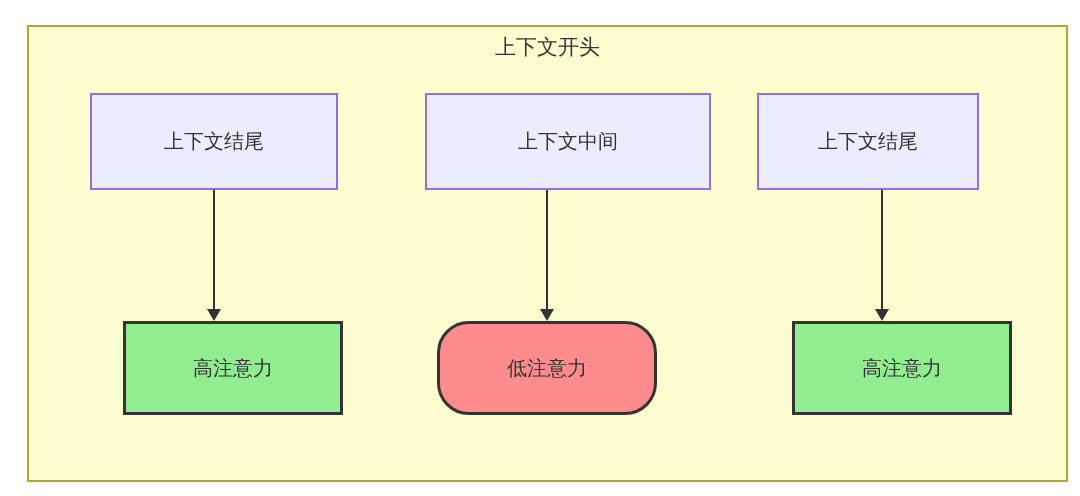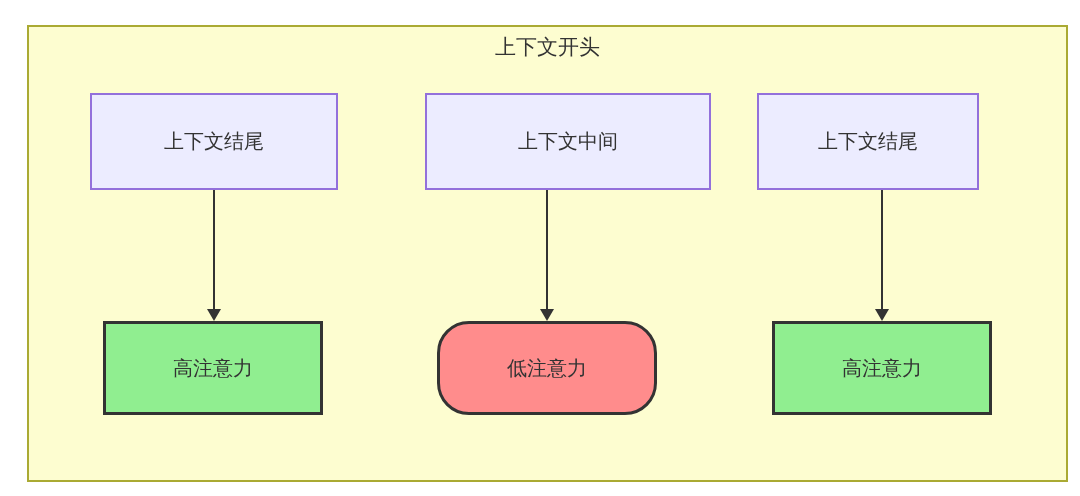--- a/index.html
+++ b/index.html
@@ -53,21 +53,21 @@
   }
   .source-node.pos-0 { left: 90px;  width: 248px; }
   .source-node.pos-1 { left: 425px; width: 286px; }
   .source-node.pos-2 { left: 757px; width: 222px; }
   .result-node {
     top: 321px;
     height: 94px;
     width: 220px;
     border: 3px solid var(--result-node-border);
   }
-  .result-node[data-type="high"] { background: var(--high-attention-bg); }
+  .result-node[data-type="high"] { background: var(--high-attention-bg); margin-left: 20px; }
   .result-node[data-type="low"]  { background: var(--low-attention-bg); border-radius: 32px; }
   .result-node.pos-0 { left: 103px; }
   .result-node.pos-1 { left: 437px; }
   .result-node.pos-2 { left: 772px; }
   .arrow {
     position: absolute;
     top: 190px;
     height: 131px;
     width: 14px;
   }

